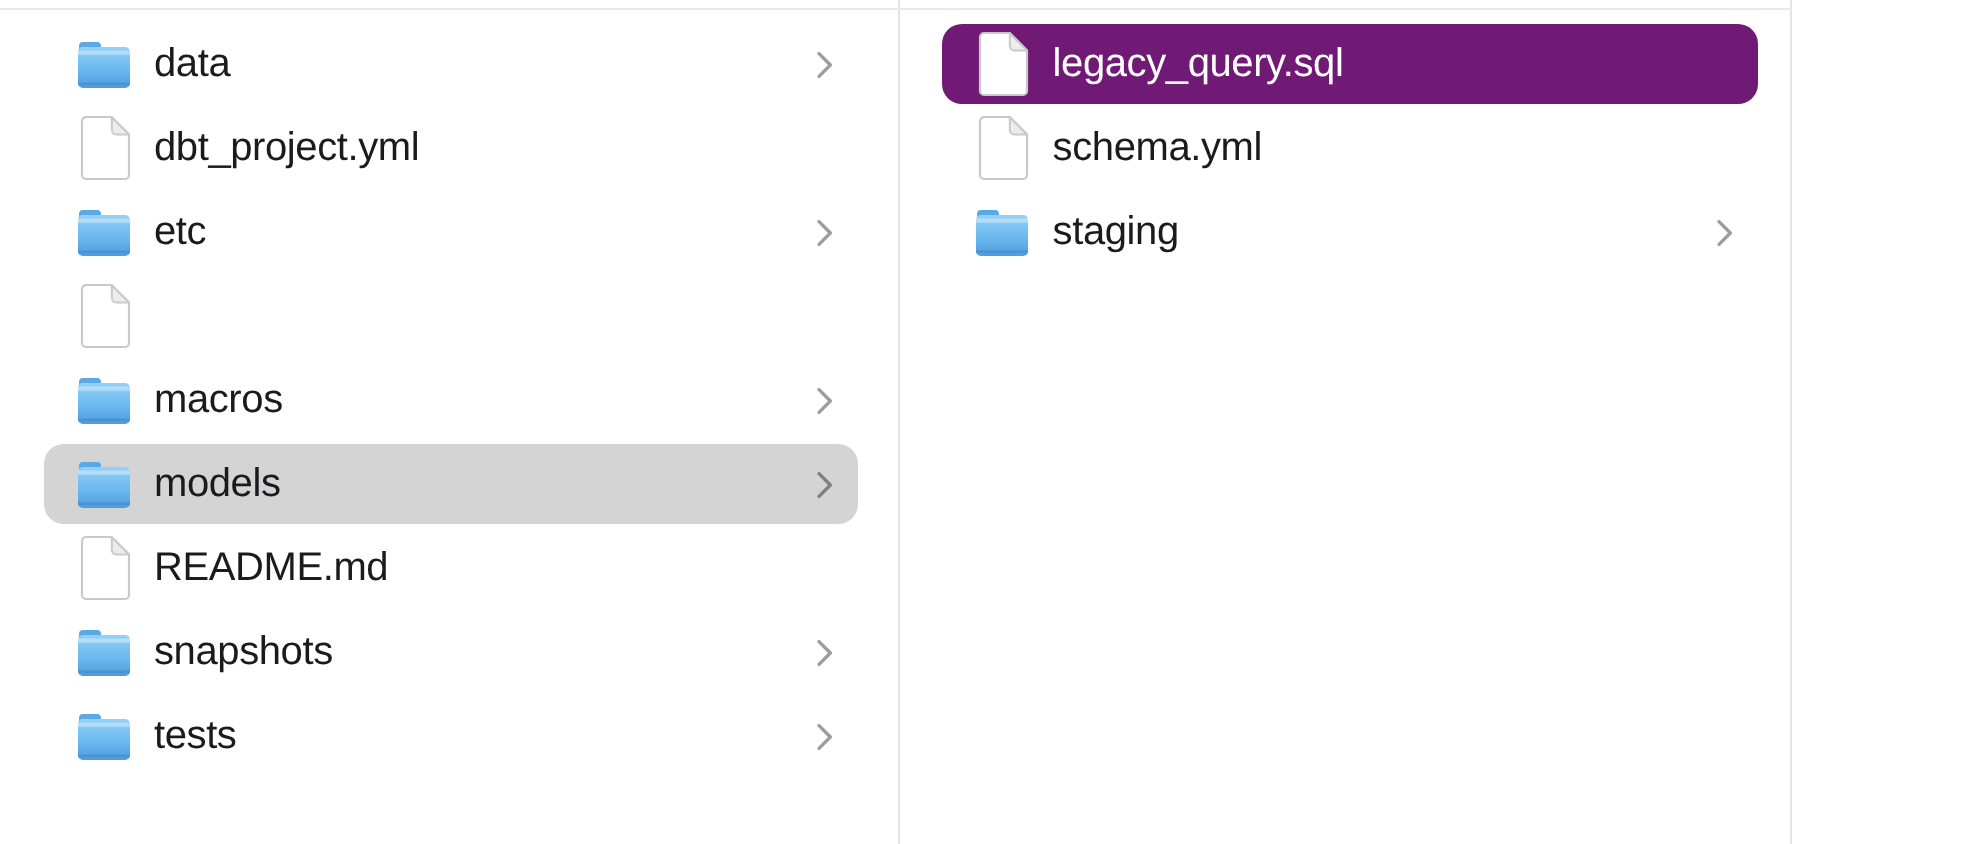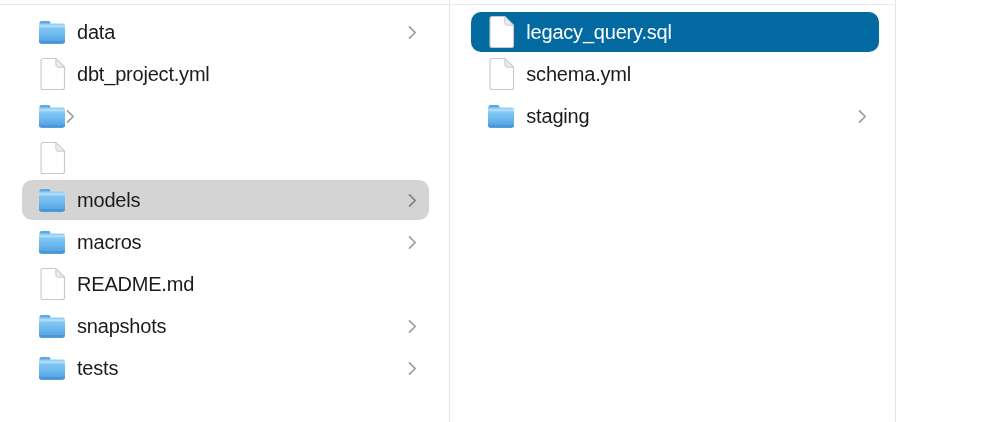--- a/index.html
+++ b/index.html
@@ -42,21 +42,21 @@
     margin: 2px 20px 2px 22px;
     border-radius: 10px;
     display: flex;
     align-items: center;
     padding-left: 16px;
     padding-right: 12px;
     cursor: default;
   }
   .col-right .row { margin-left: 21px; margin-right: 16px; }
   .row.sel-gray { background: #d4d4d4; }
-  .row.sel-blue { background: #0369a1; }
+  .row.sel-blue { background: #701a75; }
   .icon-wrap {
     width: 28px;
     height: 36px;
     display: flex;
     align-items: center;
     justify-content: center;
     flex: 0 0 28px;
   }
   .label {
     margin-left: 11px;
@@ -125,75 +125,76 @@
         <stop offset="0.55" stop-color="#6cb8ef"></stop>
         <stop offset="1" stop-color="#4f9bdc"></stop>
       </linearGradient>
     </defs>
     <path d="M1.5 3 a2 2 0 0 1 2 -2 h7 a2 2 0 0 1 2 2 v2 h-11 Z" fill="#5aa8e5"></path>
     <rect x="1" y="3.5" width="26" height="20.5" rx="2.4" fill="url(#fg)"></rect>
     <rect x="1" y="5.2" width="26" height="2.2" fill="#ffffff" opacity="0.35"></rect>
     <rect x="1" y="21.2" width="26" height="1.4" fill="#3f86c9" opacity="0.55"></rect>
   </svg>
           </span>
-    <span class="chevron">
-      <svg width="9" height="15" viewBox="0 0 9 15">
-        <path d="M1.5 1.8 L7.2 7.5 L1.5 13.2" fill="none" stroke="currentColor" stroke-width="1.7" stroke-linecap="round" stroke-linejoin="round"></path>
-      </svg>
-    </span>
-  </div>
-        <div class="row">
-    <span class="icon-wrap">
-            <svg width="27" height="34" viewBox="0 0 27 34">
-    <path d="M4 1.5 h12.8 l8.7 8.7 V30.5 a2 2 0 0 1 -2 2 H4 a2 2 0 0 1 -2 -2 V3.5 a2 2 0 0 1 2 -2 Z" fill="#ffffff" stroke="#c9c9c9" stroke-width="1.1"></path>
-    <path d="M16.9 1.6 V8 a2.2 2.2 0 0 0 2.2 2.2 h6.3 Z" fill="#ececec" stroke="#c9c9c9" stroke-width="1.0" stroke-linejoin="round"></path>
-  </svg>
-          </span>
-
+    <span class="label">etc</span>
+    <span class="chevron">
+      <svg width="9" height="15" viewBox="0 0 9 15">
+        <path d="M1.5 1.8 L7.2 7.5 L1.5 13.2" fill="none" stroke="currentColor" stroke-width="1.7" stroke-linecap="round" stroke-linejoin="round"></path>
+      </svg>
+    </span>
+  </div>
+        <div class="row">
+    <span class="icon-wrap">
+            <svg width="27" height="34" viewBox="0 0 27 34">
+    <path d="M4 1.5 h12.8 l8.7 8.7 V30.5 a2 2 0 0 1 -2 2 H4 a2 2 0 0 1 -2 -2 V3.5 a2 2 0 0 1 2 -2 Z" fill="#ffffff" stroke="#c9c9c9" stroke-width="1.1"></path>
+    <path d="M16.9 1.6 V8 a2.2 2.2 0 0 0 2.2 2.2 h6.3 Z" fill="#ececec" stroke="#c9c9c9" stroke-width="1.0" stroke-linejoin="round"></path>
+  </svg>
+          </span>
+
+  </div>
+        <div class="row">
+    <span class="icon-wrap">
+            <svg width="28" height="25" viewBox="0 0 28 25">
+    <defs>
+      <linearGradient id="fg" x1="0" y1="0" x2="0" y2="1">
+        <stop offset="0" stop-color="#93d1f7"></stop>
+        <stop offset="0.55" stop-color="#6cb8ef"></stop>
+        <stop offset="1" stop-color="#4f9bdc"></stop>
+      </linearGradient>
+    </defs>
+    <path d="M1.5 3 a2 2 0 0 1 2 -2 h7 a2 2 0 0 1 2 2 v2 h-11 Z" fill="#5aa8e5"></path>
+    <rect x="1" y="3.5" width="26" height="20.5" rx="2.4" fill="url(#fg)"></rect>
+    <rect x="1" y="5.2" width="26" height="2.2" fill="#ffffff" opacity="0.35"></rect>
+    <rect x="1" y="21.2" width="26" height="1.4" fill="#3f86c9" opacity="0.55"></rect>
+  </svg>
+          </span>
+    <span class="label">macros</span>
+    <span class="chevron">
+      <svg width="9" height="15" viewBox="0 0 9 15">
+        <path d="M1.5 1.8 L7.2 7.5 L1.5 13.2" fill="none" stroke="currentColor" stroke-width="1.7" stroke-linecap="round" stroke-linejoin="round"></path>
+      </svg>
+    </span>
   </div>
         <div class="row sel-gray">
     <span class="icon-wrap">
             <svg width="28" height="25" viewBox="0 0 28 25">
     <defs>
       <linearGradient id="fg" x1="0" y1="0" x2="0" y2="1">
         <stop offset="0" stop-color="#93d1f7"></stop>
         <stop offset="0.55" stop-color="#6cb8ef"></stop>
         <stop offset="1" stop-color="#4f9bdc"></stop>
       </linearGradient>
     </defs>
     <path d="M1.5 3 a2 2 0 0 1 2 -2 h7 a2 2 0 0 1 2 2 v2 h-11 Z" fill="#5aa8e5"></path>
     <rect x="1" y="3.5" width="26" height="20.5" rx="2.4" fill="url(#fg)"></rect>
     <rect x="1" y="5.2" width="26" height="2.2" fill="#ffffff" opacity="0.35"></rect>
     <rect x="1" y="21.2" width="26" height="1.4" fill="#3f86c9" opacity="0.55"></rect>
   </svg>
           </span>
     <span class="label">models</span>
-    <span class="chevron">
-      <svg width="9" height="15" viewBox="0 0 9 15">
-        <path d="M1.5 1.8 L7.2 7.5 L1.5 13.2" fill="none" stroke="currentColor" stroke-width="1.7" stroke-linecap="round" stroke-linejoin="round"></path>
-      </svg>
-    </span>
-  </div>
-        <div class="row">
-    <span class="icon-wrap">
-            <svg width="28" height="25" viewBox="0 0 28 25">
-    <defs>
-      <linearGradient id="fg" x1="0" y1="0" x2="0" y2="1">
-        <stop offset="0" stop-color="#93d1f7"></stop>
-        <stop offset="0.55" stop-color="#6cb8ef"></stop>
-        <stop offset="1" stop-color="#4f9bdc"></stop>
-      </linearGradient>
-    </defs>
-    <path d="M1.5 3 a2 2 0 0 1 2 -2 h7 a2 2 0 0 1 2 2 v2 h-11 Z" fill="#5aa8e5"></path>
-    <rect x="1" y="3.5" width="26" height="20.5" rx="2.4" fill="url(#fg)"></rect>
-    <rect x="1" y="5.2" width="26" height="2.2" fill="#ffffff" opacity="0.35"></rect>
-    <rect x="1" y="21.2" width="26" height="1.4" fill="#3f86c9" opacity="0.55"></rect>
-  </svg>
-          </span>
-    <span class="label">macros</span>
     <span class="chevron">
       <svg width="9" height="15" viewBox="0 0 9 15">
         <path d="M1.5 1.8 L7.2 7.5 L1.5 13.2" fill="none" stroke="currentColor" stroke-width="1.7" stroke-linecap="round" stroke-linejoin="round"></path>
       </svg>
     </span>
   </div>
         <div class="row">
     <span class="icon-wrap">
             <svg width="27" height="34" viewBox="0 0 27 34">
     <path d="M4 1.5 h12.8 l8.7 8.7 V30.5 a2 2 0 0 1 -2 2 H4 a2 2 0 0 1 -2 -2 V3.5 a2 2 0 0 1 2 -2 Z" fill="#ffffff" stroke="#c9c9c9" stroke-width="1.1"></path>

